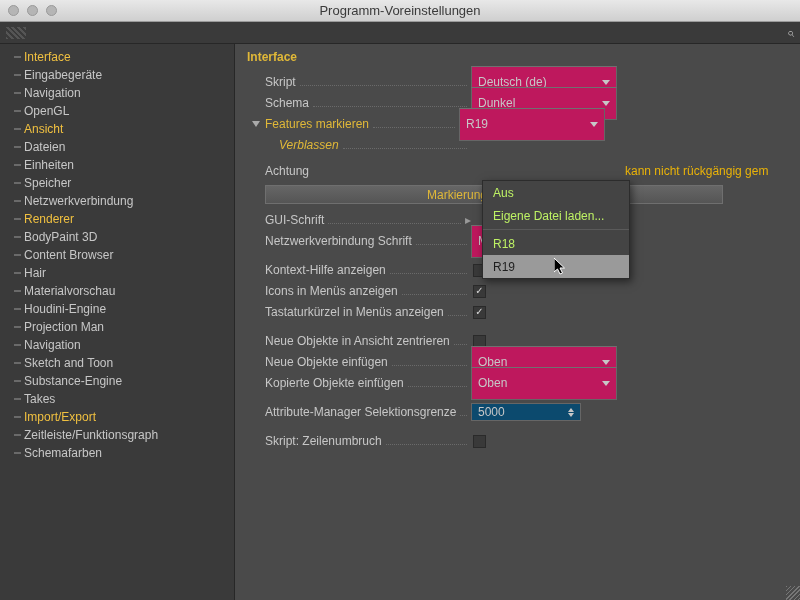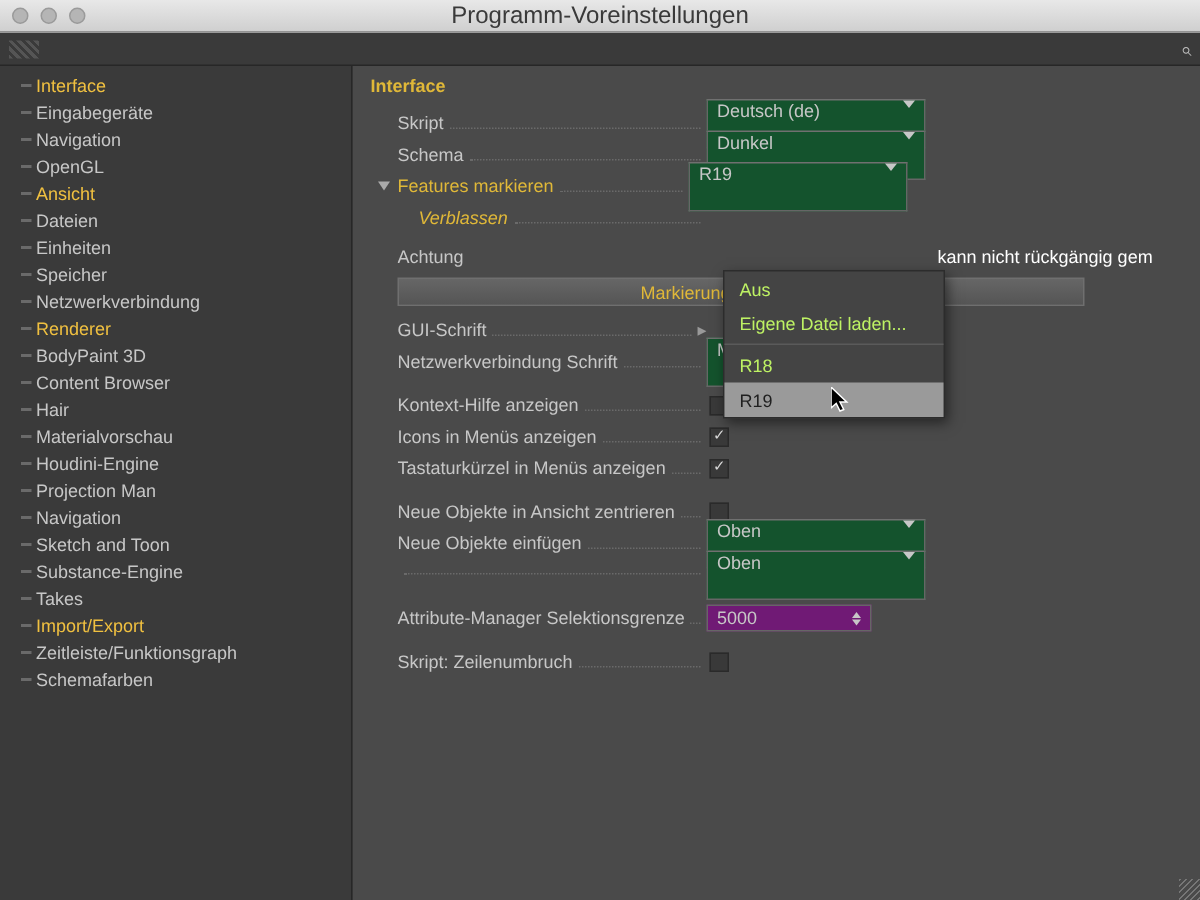--- a/index.html
+++ b/index.html
@@ -16,21 +16,21 @@
   .titlebar {
     height: 22px;
     background: linear-gradient(#e8e8e8, #cfcfcf);
     border-bottom: 1px solid #9a9a9a;
     display: flex;
     align-items: center;
     position: relative;
   }
   .traffic { display: flex; gap: 8px; margin-left: 8px; }
   .light { width: 11px; height: 11px; border-radius: 50%; background: #b5b5b5; border: 1px solid #9a9a9a; }
-  .title { position: absolute; left: 0; right: 0; text-align: center; color: #3a3a3a; font-size: 16px; }
+  .title { position: absolute; left: 0; right: 0; text-align: center; color: #3a3a3a; font-size: 13px; }
   .toolbar {
     height: 22px;
     background: #3a3a3a;
     border-bottom: 1px solid #272727;
     display: flex;
     align-items: center;
     justify-content: space-between;
     padding: 0 6px;
   }
   .grip {
@@ -98,38 +98,38 @@
   }
   .lbl.hi { color: #e0b838; }
   .dots {
     flex: 1;
     border-bottom: 1px dotted #6a6a6a;
     margin: 0 4px 2px 4px;
     min-width: 6px;
   }
   .sel {
     width: 146px; height: 33px;
-    background: #14532d;
+    background: #be185d;
     border: 1px solid #666;
     border-top-color: #707070;
     display: flex;
-    align-items: flex-start;
+    align-items: center;
     padding: 0 6px;
     position: relative;
   }
   .sel .arrow {
     margin-left: auto;
     width: 0; height: 0;
     border-left: 4px solid transparent;
     border-right: 4px solid transparent;
     border-top: 5px solid #c7c7c7;
   }
   .spin {
     width: 110px; height: 18px;
-    background: #701a75;
+    background: #0c4a6e;
     border: 1px solid #666;
     display: flex;
     align-items: center;
     padding: 0 6px;
     position: relative;
   }
   .spin .spinners {
     margin-left: auto;
     display: flex; flex-direction: column;
     gap: 1px;
@@ -145,21 +145,21 @@
     width: 13px; height: 13px;
     background: #393939;
     border: 1px solid #2a2a2a;
     display: inline-flex;
     align-items: center; justify-content: center;
     margin-left: 2px;
   }
   .chk.on::after { content: '✓'; color: #d8d8d8; font-size: 10px; line-height: 10px; }
   .warning-row { padding-left: 20px; margin-top: 6px; margin-bottom: 4px; }
   .warning-row .lbl { width: 200px; }
-  .truncated { color: #ffffff; }
+  .truncated { color: #eab308; }
   .btnbar {
     margin: 2px 20px 6px 20px;
     height: 19px;
     background: linear-gradient(#666, #555);
     border: 1px solid #6f6f6f;
     width: 458px;
     display: flex;
     align-items: center;
     justify-content: center;
     color: #e0b838;
@@ -396,20 +396,21 @@
           <span>Neue Objekte einfügen</span>
           <span class="dots"></span>
         </div>
       <div class="sel">
           <span>Oben</span>
           <span class="arrow"></span>
         </div>
     </div>
     <div class="row">
       <div class="lbl">
+          <span>Kopierte Objekte einfügen</span>
           <span class="dots"></span>
         </div>
       <div class="sel">
           <span>Oben</span>
           <span class="arrow"></span>
         </div>
     </div>
 
     <div class="sep"></div>
 

